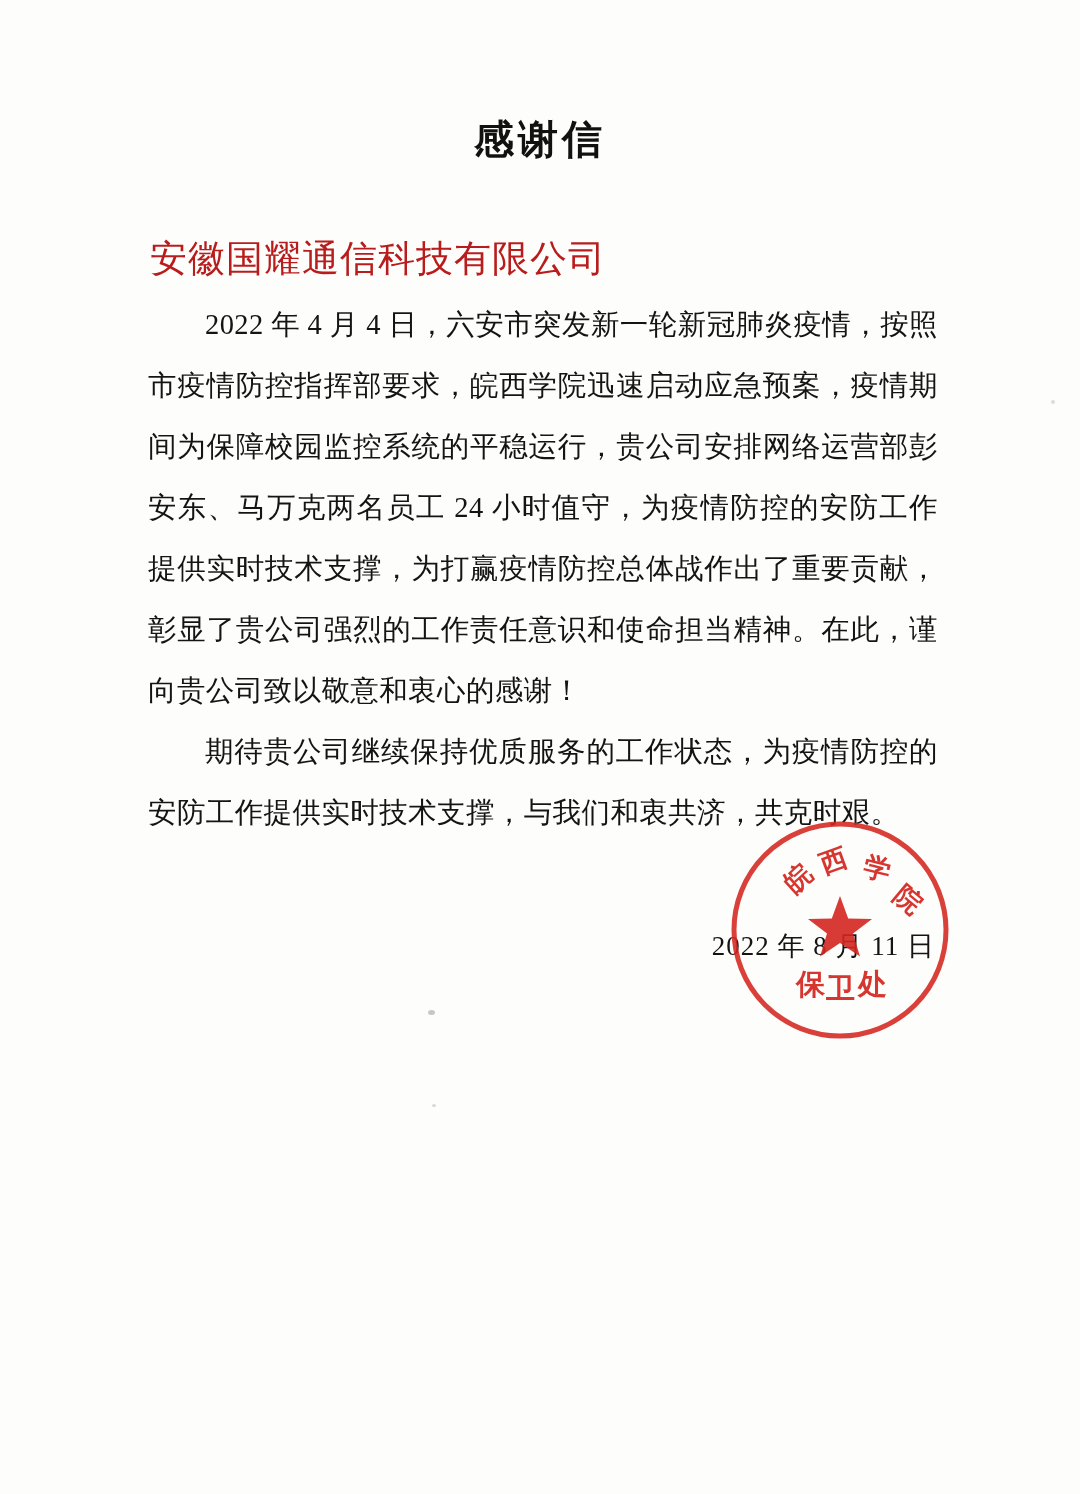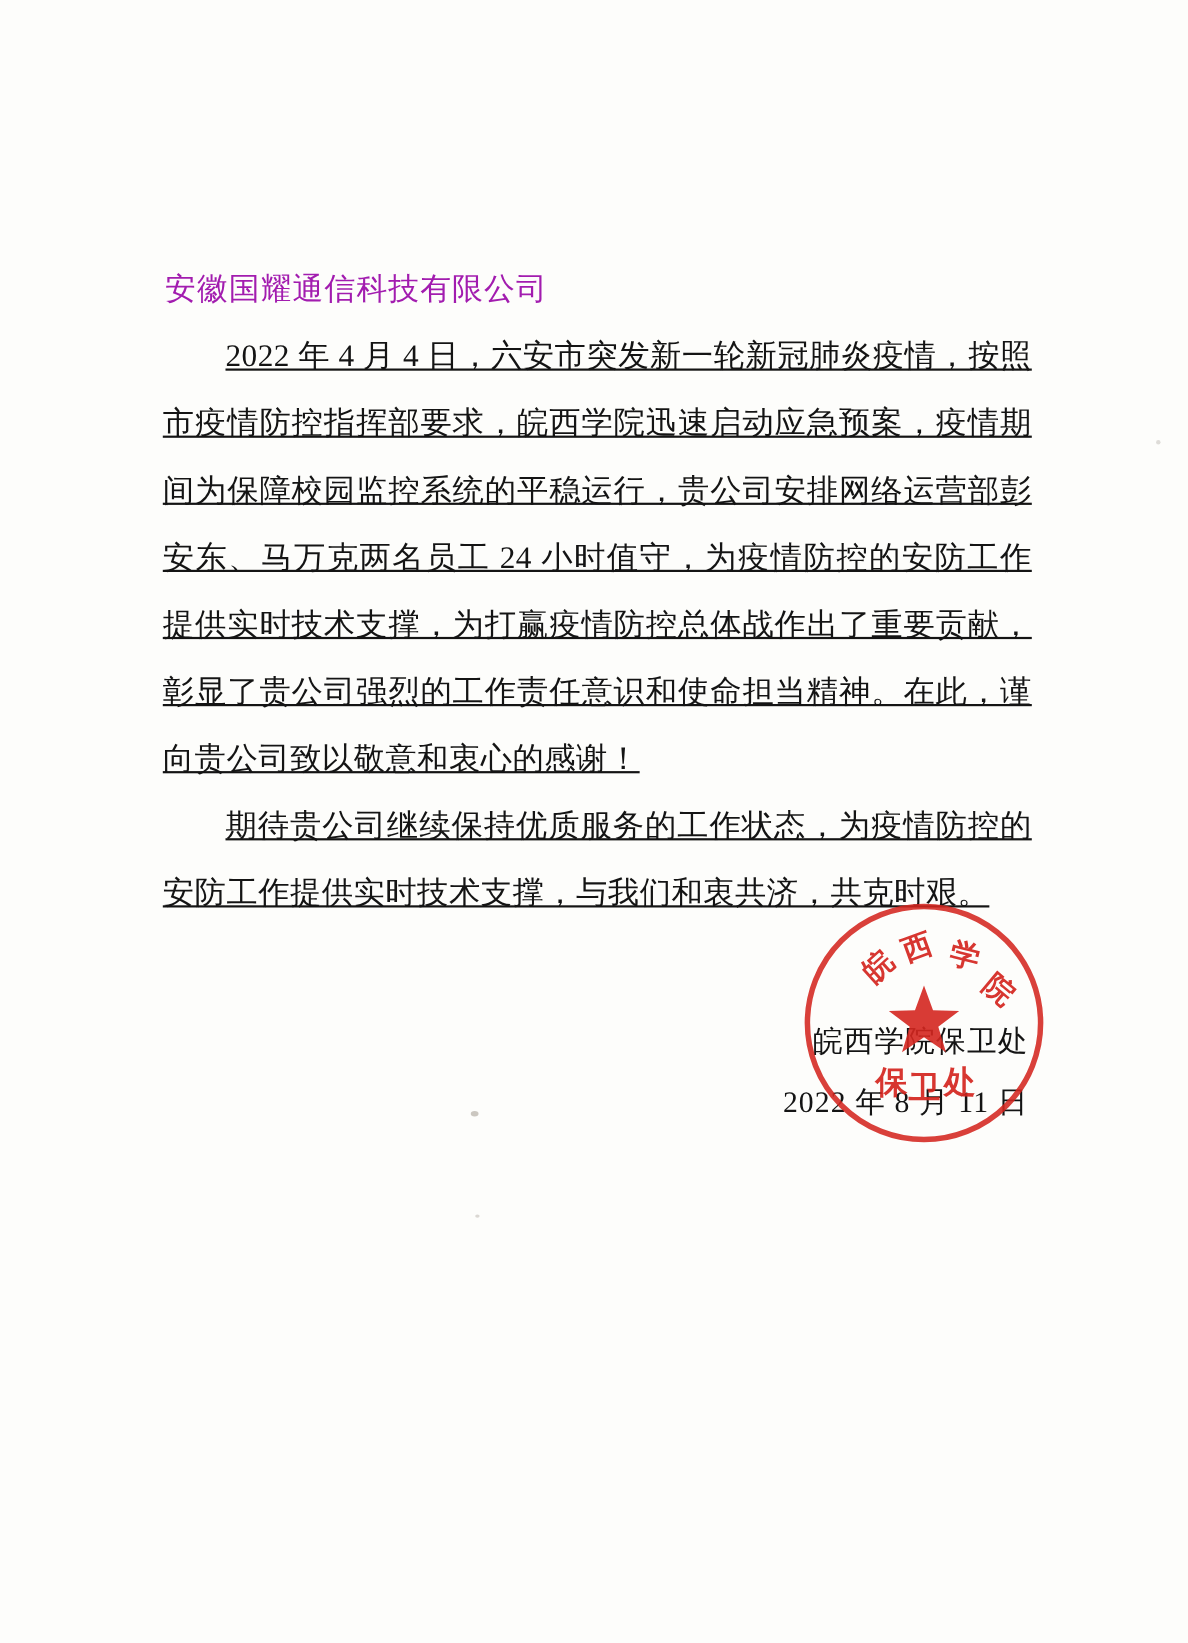--- a/index.html
+++ b/index.html
@@ -30,43 +30,42 @@
     width: 1080px;
     text-align: center;
     font-size: 40px;
     font-weight: 700;
     letter-spacing: 4px;
     color: #111;
   }
 
   .recipient {
     position: absolute;
-    top: 244px;
+    top: 234px;
     left: 150px;
-    font-size: 28px;
+    font-size: 37px;
     letter-spacing: 1px;
-    color: #a21caf;
+    color: #b91c1c;
   }
 
   .body-text {
     position: absolute;
     top: 294px;
     left: 148px;
     width: 790px;
     font-size: 28.5px;
     line-height: 61px;
     text-align: justify;
     text-justify: inter-ideograph;
     color: #141414;
     letter-spacing: 0.4px;
   }
   .body-text p {
     margin: 0 0 0 0;
     text-indent: 2em;
-    text-decoration: underline;
   }
 
   .signature {
     position: absolute;
     top: 918px;
     left: 0;
     width: 1080px;
   }
   .sig-line {
     text-align: right;
@@ -98,30 +97,30 @@
   }
   .speck.s1 { top: 1010px; left: 428px; }
   .speck.s2 { top: 1104px; left: 432px; width: 4px; height: 3px; opacity:.5; }
   .speck.s3 { top: 400px; left: 1051px; width: 4px; height: 4px; opacity:.45; }
 </style>
 </head>
 <body>
 
 <div class="page">
 
+  <div class="doc-title">感谢信</div>
 
   <div class="recipient">安徽国耀通信科技有限公司</div>
 
   <div class="body-text">
     <p>2022 年 4 月 4 日，六安市突发新一轮新冠肺炎疫情，按照市疫情防控指挥部要求，皖西学院迅速启动应急预案，疫情期间为保障校园监控系统的平稳运行，贵公司安排网络运营部彭安东、马万克两名员工 24 小时值守，为疫情防控的安防工作提供实时技术支撑，为打赢疫情防控总体战作出了重要贡献，彰显了贵公司强烈的工作责任意识和使命担当精神。在此，谨向贵公司致以敬意和衷心的感谢！</p>
     <p>期待贵公司继续保持优质服务的工作状态，为疫情防控的安防工作提供实时技术支撑，与我们和衷共济，共克时艰。</p>
   </div>
 
   <div class="signature">
-    <div class="sig-line">皖西学院保卫处</div>
     <div class="sig-line">2022 年 8 月 11 日</div>
   </div>
 
   <div class="seal">
     <svg width="224" height="224" viewBox="0 0 224 224" xmlns="http://www.w3.org/2000/svg">
       <g fill="none" stroke="#d4261f" stroke-width="5" opacity="0.88">
         <circle cx="112" cy="112" r="106"></circle>
       </g>
       <g fill="#d4261f" opacity="0.9">
         <polygon points="112,78 120.2,100.5 144,101 125,115.5 132,138.5 112,125 92,138.5 99,115.5 80,101 103.8,100.5"></polygon>

